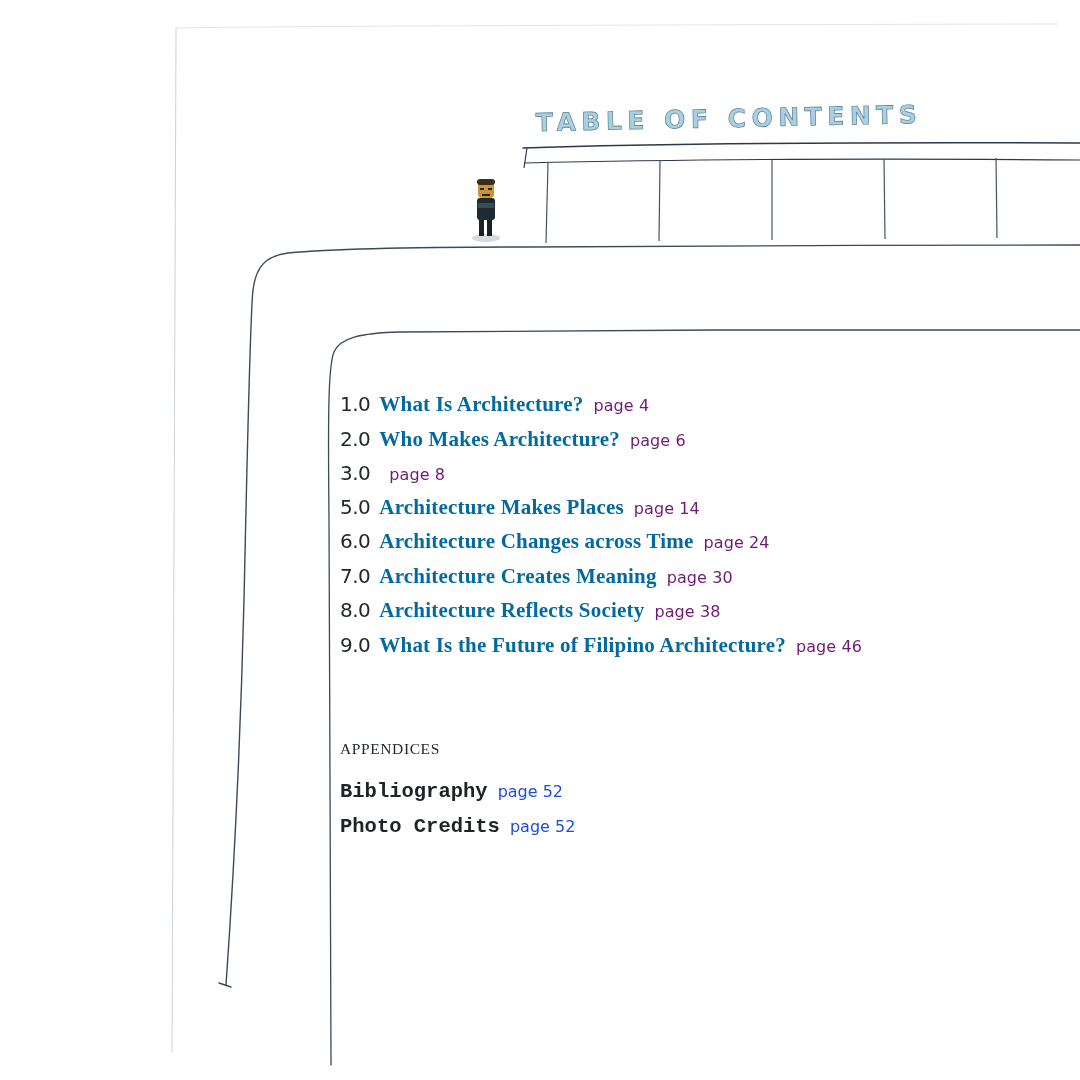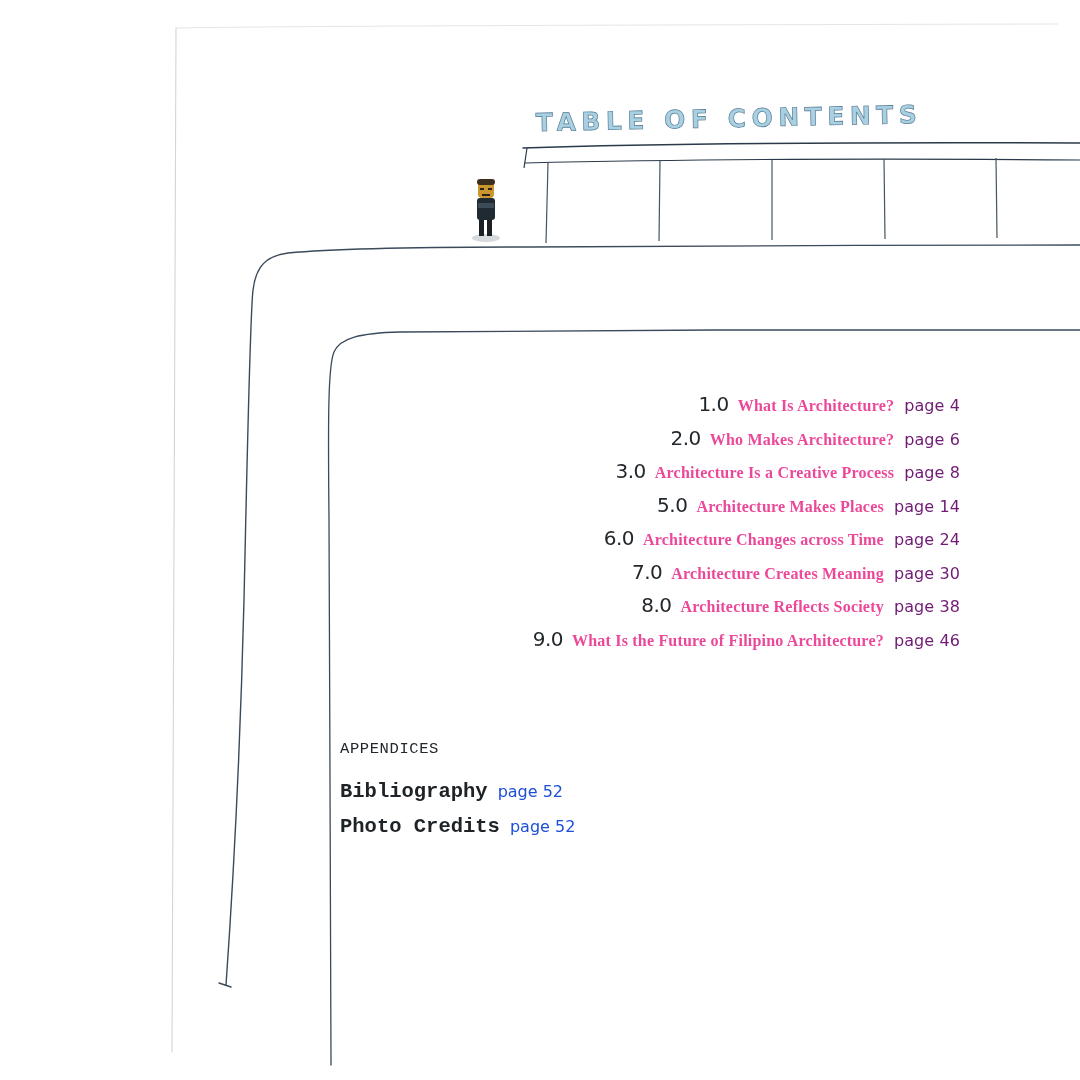--- a/index.html
+++ b/index.html
@@ -57,53 +57,52 @@
     position: absolute;
     left: 340px;
     top: 392px;
     width: 620px;
   }
   .toc-row {
     display: flex;
     align-items: baseline;
     margin-bottom: 9.5px;
     white-space: nowrap;
-    justify-content: flex-end;
   }
   .toc-num {
     font-family: "DejaVu Sans", sans-serif;
     font-size: 20px;
     font-weight: 400;
     color: #23282c;
     margin-right: 9px;
     letter-spacing: -0.5px;
   }
   .toc-title {
     font-family: "Liberation Serif", serif;
     font-weight: 700;
-    font-size: 16px;
-    color: #ec4899;
+    font-size: 21px;
+    color: #0369a1;
     letter-spacing: 0.2px;
   }
   .toc-page {
     font-family: "DejaVu Sans", sans-serif;
     font-size: 16px;
     color: #701a75;
     margin-left: 10px;
     letter-spacing: 0.1px;
   }
 
   #appendices {
     position: absolute;
     left: 340px;
     top: 740px;
     width: 500px;
   }
   .appendix-heading {
-    font-family: Liberation Mono, monospace;
+    font-family: Liberation Serif, serif;
     font-size: 15.5px;
     letter-spacing: 0.6px;
     color: #23282c;
     margin-bottom: 22px;
   }
   .appendix-row {
     display: flex;
     align-items: baseline;
     margin-bottom: 12px;
     white-space: nowrap;
@@ -180,21 +179,20 @@
     </div>
 
     <div class="toc-row">
       <span class="toc-num">2.0</span>
       <span class="toc-title">Who Makes Architecture?</span>
       <span class="toc-page">page 6</span>
     </div>
 
     <div class="toc-row">
       <span class="toc-num">3.0</span>
-      <span class="toc-title">Architecture Is a Creative Process</span>
       <span class="toc-page">page 8</span>
     </div>
 
 
     <div class="toc-row">
       <span class="toc-num">5.0</span>
       <span class="toc-title">Architecture Makes Places</span>
       <span class="toc-page">page 14</span>
     </div>
 

